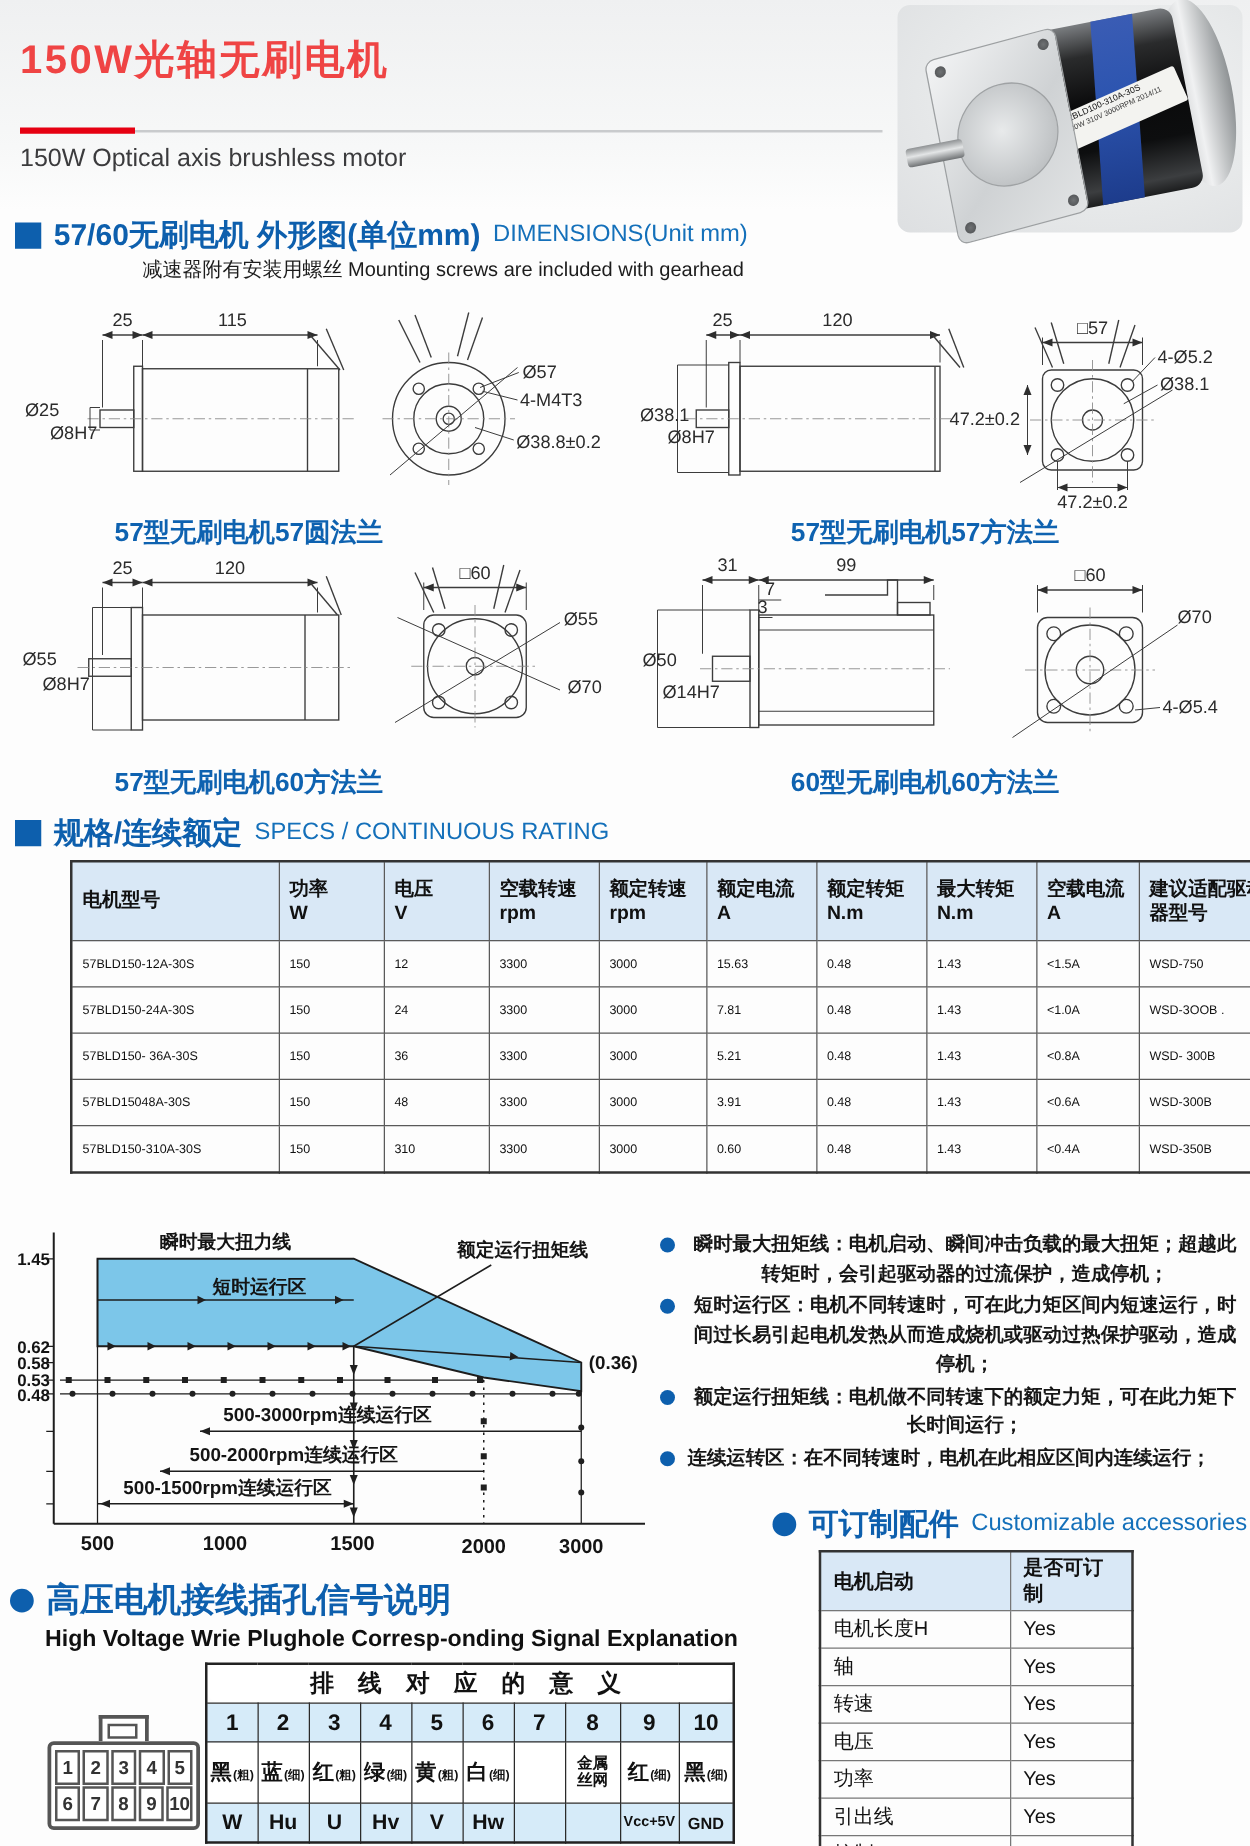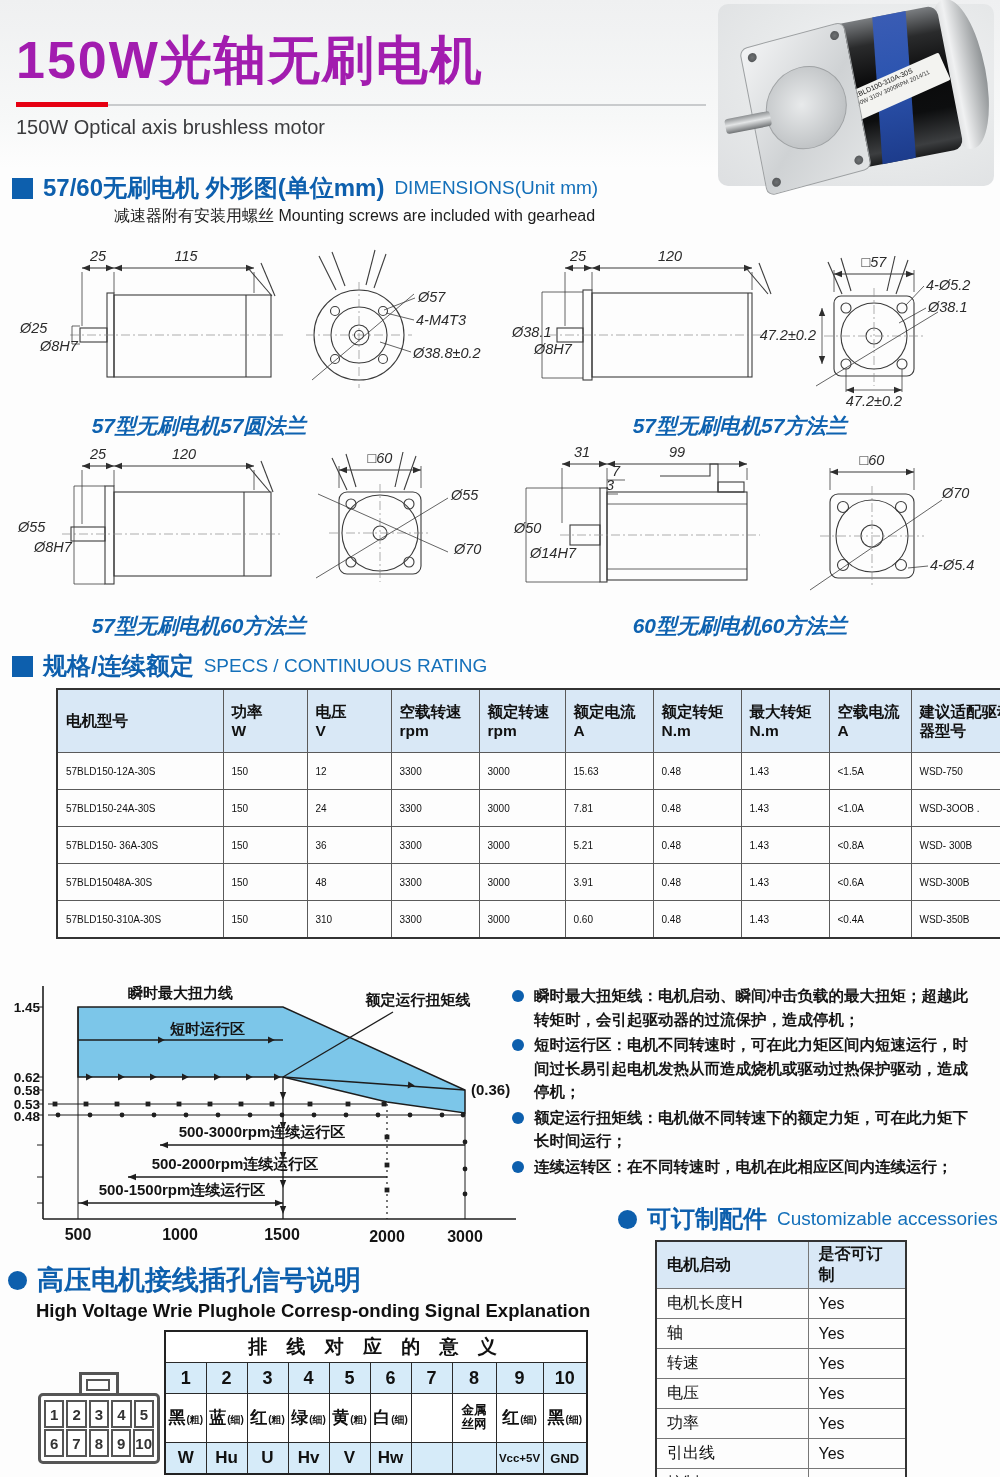--- a/index.html
+++ b/index.html
@@ -2,21 +2,21 @@
 <html><head>
 <meta charset="utf-8">
 <style>
   html,body{margin:0;padding:0;background:#ffffff;}
   .page{position:relative;width:1000px;height:1477px;background:#fdfdfd;overflow:hidden;
         font-family:"Liberation Sans","DejaVu Sans",sans-serif;color:#222;}
   .top-band{position:absolute;top:0;left:0;width:1000px;height:168px;
             background:linear-gradient(180deg,#eff0f1 0%,#f7f8f8 70%,#fdfdfd 100%);}
 
   
-  .title-cn{position:absolute;left:16px;top:26px;font-size:52px;font-weight:bold;color:#a21caf;letter-spacing:2px;}
+  .title-cn{position:absolute;left:16px;top:26px;font-size:32px;font-weight:bold;color:#ef4444;letter-spacing:2px;}
   .rule-gray{position:absolute;left:16px;top:104px;width:690px;height:2px;background:#c9cbcd;}
   .rule-red{position:absolute;left:16px;top:102px;width:92px;height:5px;background:#e60012;}
   .title-en{position:absolute;left:16px;top:116px;font-size:20px;color:#3b3b3d;}
 
   
   .motor-photo{position:absolute;left:712px;top:0;width:288px;height:192px;}
   .photo-bg{position:absolute;left:6px;top:4px;width:276px;height:182px;border-radius:10px;
             background:radial-gradient(ellipse at 60% 40%,#f4f5f6 0%,#e6e8e9 60%,#dddfe1 100%);}
   .assembly{position:absolute;left:10px;top:8px;width:268px;height:176px;transform:rotate(-11deg);}
   .m-cap{position:absolute;left:212px;top:10px;width:54px;height:152px;border-radius:50%;
@@ -39,21 +39,21 @@
   
   .sec{position:absolute;display:flex;align-items:center;gap:10px;}
   .sq-bullet{width:21px;height:21px;background:#0d5fad;flex:0 0 auto;}
   .dot-bullet{width:19px;height:19px;border-radius:50%;background:#0d5fad;flex:0 0 auto;}
   .h-cn{color:#0d5fad;font-weight:bold;font-size:24px;white-space:nowrap;}
   .h-en{color:#1470ba;font-size:19px;white-space:nowrap;}
   .sub-note{position:absolute;left:70px;top:206px;font-size:16px;color:#1c1c1c;margin-left:44px;}
 
   
   .drawings{position:absolute;left:8px;top:240px;width:986px;display:grid;
-            grid-template-columns:502px 484px;grid-auto-rows:200px;font-style:italic;}
+            grid-template-columns:502px 484px;grid-auto-rows:200px;}
   .dwg-cell{position:relative;}
   .dwg{display:block;}
   .dwg line,.dwg path,.dwg polyline,.dwg rect,.dwg circle{fill:none;stroke:#3c3c3c;stroke-width:1.1;}
   .dwg .thin{stroke-width:0.8;}
   .dwg .cl{stroke:#8a8a8a;stroke-width:0.7;stroke-dasharray:9 3 2 3;}
   .dwg text{stroke:none;fill:#2b2b2b;font-size:13.5px;}
   .dwg .dim{font-size:14.5px;}
   .dwg .mk{fill:#2e2e2e;stroke:none;}
   .caption{font-size:21px;font-weight:bold;color:#0e62b0;text-align:center;margin-top:2px;}
   .cap-narrow{padding-right:120px;}
@@ -72,21 +72,21 @@
   .chart-svg .ln{stroke:#1d1d1d;stroke-width:1.3;fill:none;}
   .chart-svg .thin{stroke:#1d1d1d;stroke-width:1;fill:none;}
   .chart-svg .dotted{stroke:#1d1d1d;stroke-width:1.2;stroke-dasharray:2 4;fill:none;}
   .chart-svg .blue{fill:#7cc6e9;stroke:#1d1d1d;stroke-width:1.5;}
   .chart-svg .mk{fill:#1f1f1f;stroke:none;}
   .chart-svg text{fill:#141414;font-size:14px;font-weight:600;}
   .chart-svg .ytick{font-size:13.5px;font-weight:600;}
   .chart-svg .xtick{font-size:16px;font-weight:600;}
   .chart-svg .anno{font-size:15px;font-weight:600;}
 
-  .notes{position:absolute;left:512px;top:984px;width:466px;}
+  .notes{position:absolute;left:528px;top:984px;width:466px;text-align:center;}
   .note{display:flex;gap:10px;margin-bottom:2px;}
   .note-dot{flex:0 0 auto;width:12px;height:12px;border-radius:50%;background:#0d5fad;margin-top:6px;}
   .note-text{font-size:15.5px;line-height:1.52;color:#161616;font-weight:600;}
 
   
   .acc-wrap{position:absolute;left:655px;top:1240px;}
   table.acc{border-collapse:collapse;width:250px;table-layout:fixed;border:2px solid #333;}
   table.acc th,table.acc td{border:1px solid #777;padding:2px 10px;font-size:16px;text-align:left;color:#111;}
   table.acc th{background:#d9e8f6;font-weight:bold;height:28px;}
   table.acc td{height:25px;}

